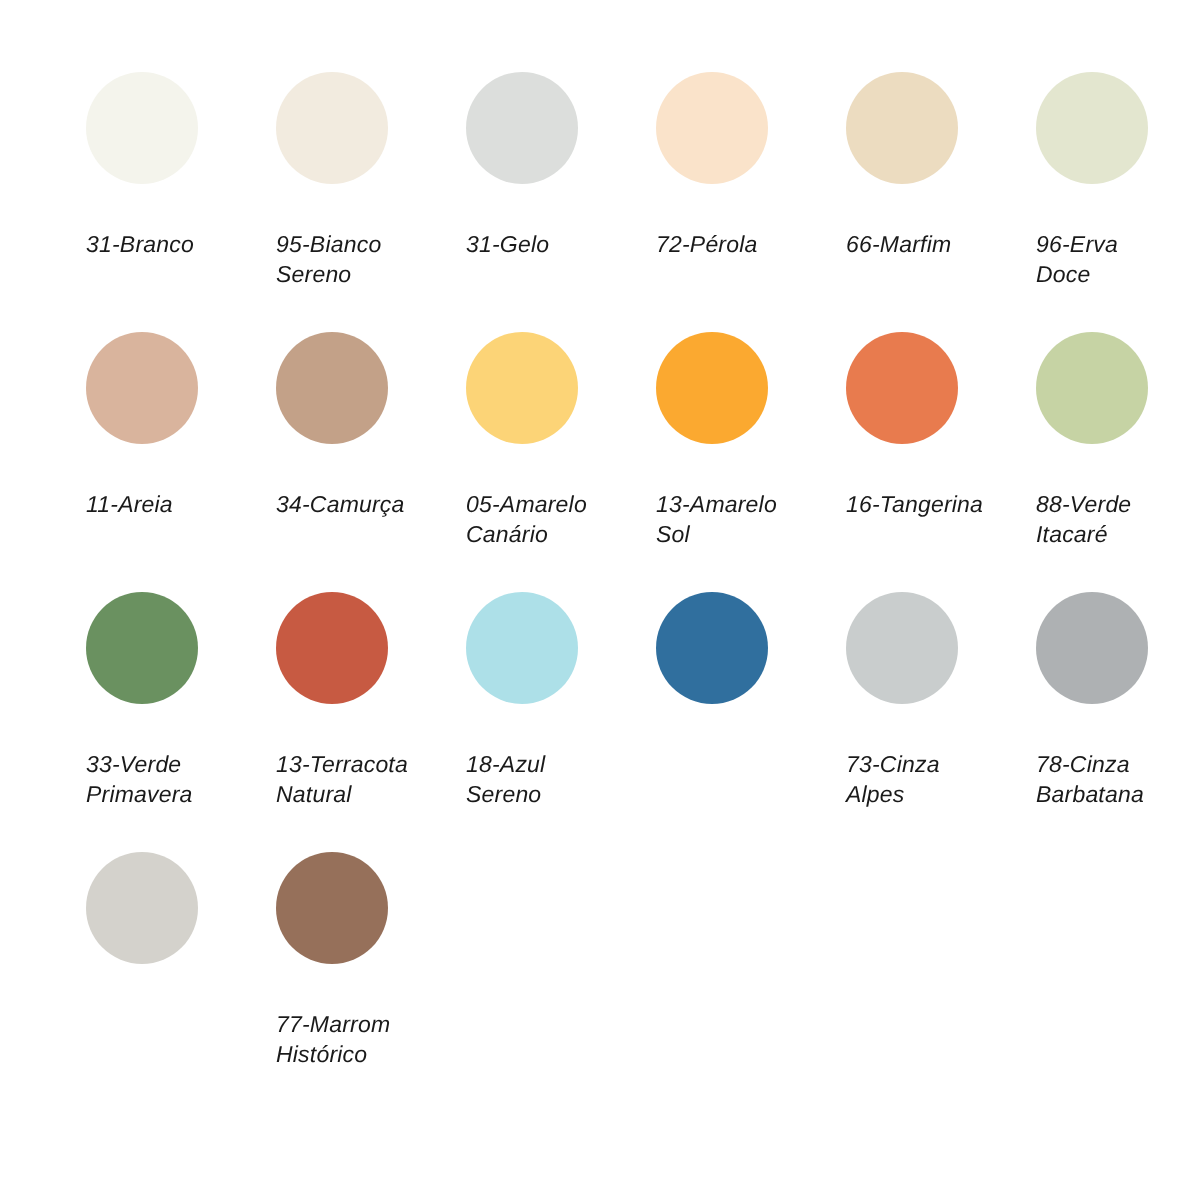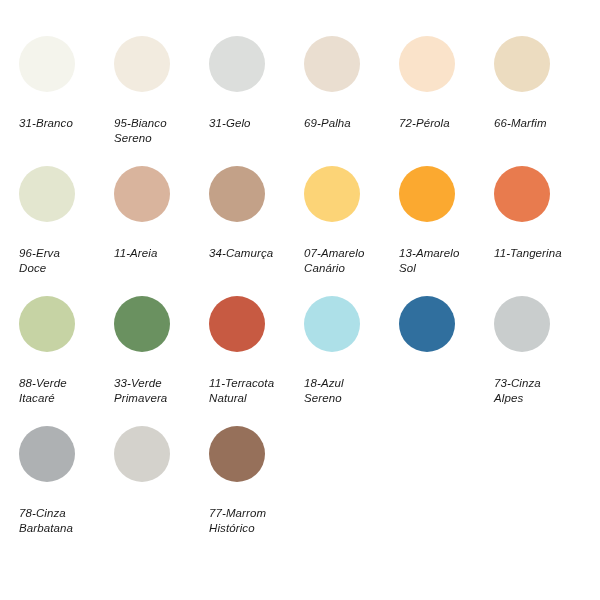--- a/index.html
+++ b/index.html
@@ -23,20 +23,21 @@
     grid-template-columns: repeat(6, 95px);
     grid-auto-rows: 130px;
     justify-content: start;
     align-content: start;
   }
   .swatch-cell {
     position: relative;
     width: 95px;
     height: 130px;
     box-sizing: border-box;
+    margin-left: 24px;
   }
   .swatch-dot {
     width: 56px;
     height: 56px;
     border-radius: 50%;
     margin-left: 7px;
     margin-top: 2px;
     background: #ffffff;
   }
   .swatch-label {
@@ -63,24 +64,20 @@
     <div class="swatch-cell">
       <div class="swatch-dot" style="background: rgb(242, 235, 223);"></div>
       <div class="swatch-label">95-Bianco
 Sereno</div>
     </div>
     <div class="swatch-cell">
       <div class="swatch-dot" style="background: rgb(220, 222, 220);"></div>
       <div class="swatch-label">31-Gelo</div>
     </div>
     <div class="swatch-cell">
-      <div class="swatch-dot" style="background: rgb(234, 222, 208);"></div>
-      <div class="swatch-label">69-Palha</div>
-    </div>
-    <div class="swatch-cell">
       <div class="swatch-dot" style="background: rgb(250, 227, 202);"></div>
       <div class="swatch-label">72-Pérola</div>
     </div>
     <div class="swatch-cell">
       <div class="swatch-dot" style="background: rgb(236, 220, 192);"></div>
       <div class="swatch-label">66-Marfim</div>
     </div>
     <div class="swatch-cell">
       <div class="swatch-dot" style="background: rgb(227, 230, 207);"></div>
       <div class="swatch-label">96-Erva
@@ -89,45 +86,45 @@
     <div class="swatch-cell">
       <div class="swatch-dot" style="background: rgb(217, 180, 157);"></div>
       <div class="swatch-label">11-Areia</div>
     </div>
     <div class="swatch-cell">
       <div class="swatch-dot" style="background: rgb(195, 161, 136);"></div>
       <div class="swatch-label">34-Camurça</div>
     </div>
     <div class="swatch-cell">
       <div class="swatch-dot" style="background: rgb(252, 212, 119);"></div>
-      <div class="swatch-label">07-Amarelo
+      <div class="swatch-label">05-Amarelo
 Canário</div>
     </div>
     <div class="swatch-cell">
       <div class="swatch-dot" style="background: rgb(251, 169, 48);"></div>
       <div class="swatch-label">13-Amarelo
 Sol</div>
     </div>
     <div class="swatch-cell">
       <div class="swatch-dot" style="background: rgb(232, 123, 78);"></div>
-      <div class="swatch-label">11-Tangerina</div>
+      <div class="swatch-label">16-Tangerina</div>
     </div>
     <div class="swatch-cell">
       <div class="swatch-dot" style="background: rgb(198, 211, 164);"></div>
       <div class="swatch-label">88-Verde
 Itacaré</div>
     </div>
     <div class="swatch-cell">
       <div class="swatch-dot" style="background: rgb(106, 145, 96);"></div>
       <div class="swatch-label">33-Verde
 Primavera</div>
     </div>
     <div class="swatch-cell">
       <div class="swatch-dot" style="background: rgb(199, 90, 66);"></div>
-      <div class="swatch-label">11-Terracota
+      <div class="swatch-label">13-Terracota
 Natural</div>
     </div>
     <div class="swatch-cell">
       <div class="swatch-dot" style="background: rgb(173, 224, 232);"></div>
       <div class="swatch-label">18-Azul
 Sereno</div>
     </div>
     <div class="swatch-cell">
       <div class="swatch-dot" style="background: rgb(48, 111, 158);"></div>
     </div>

